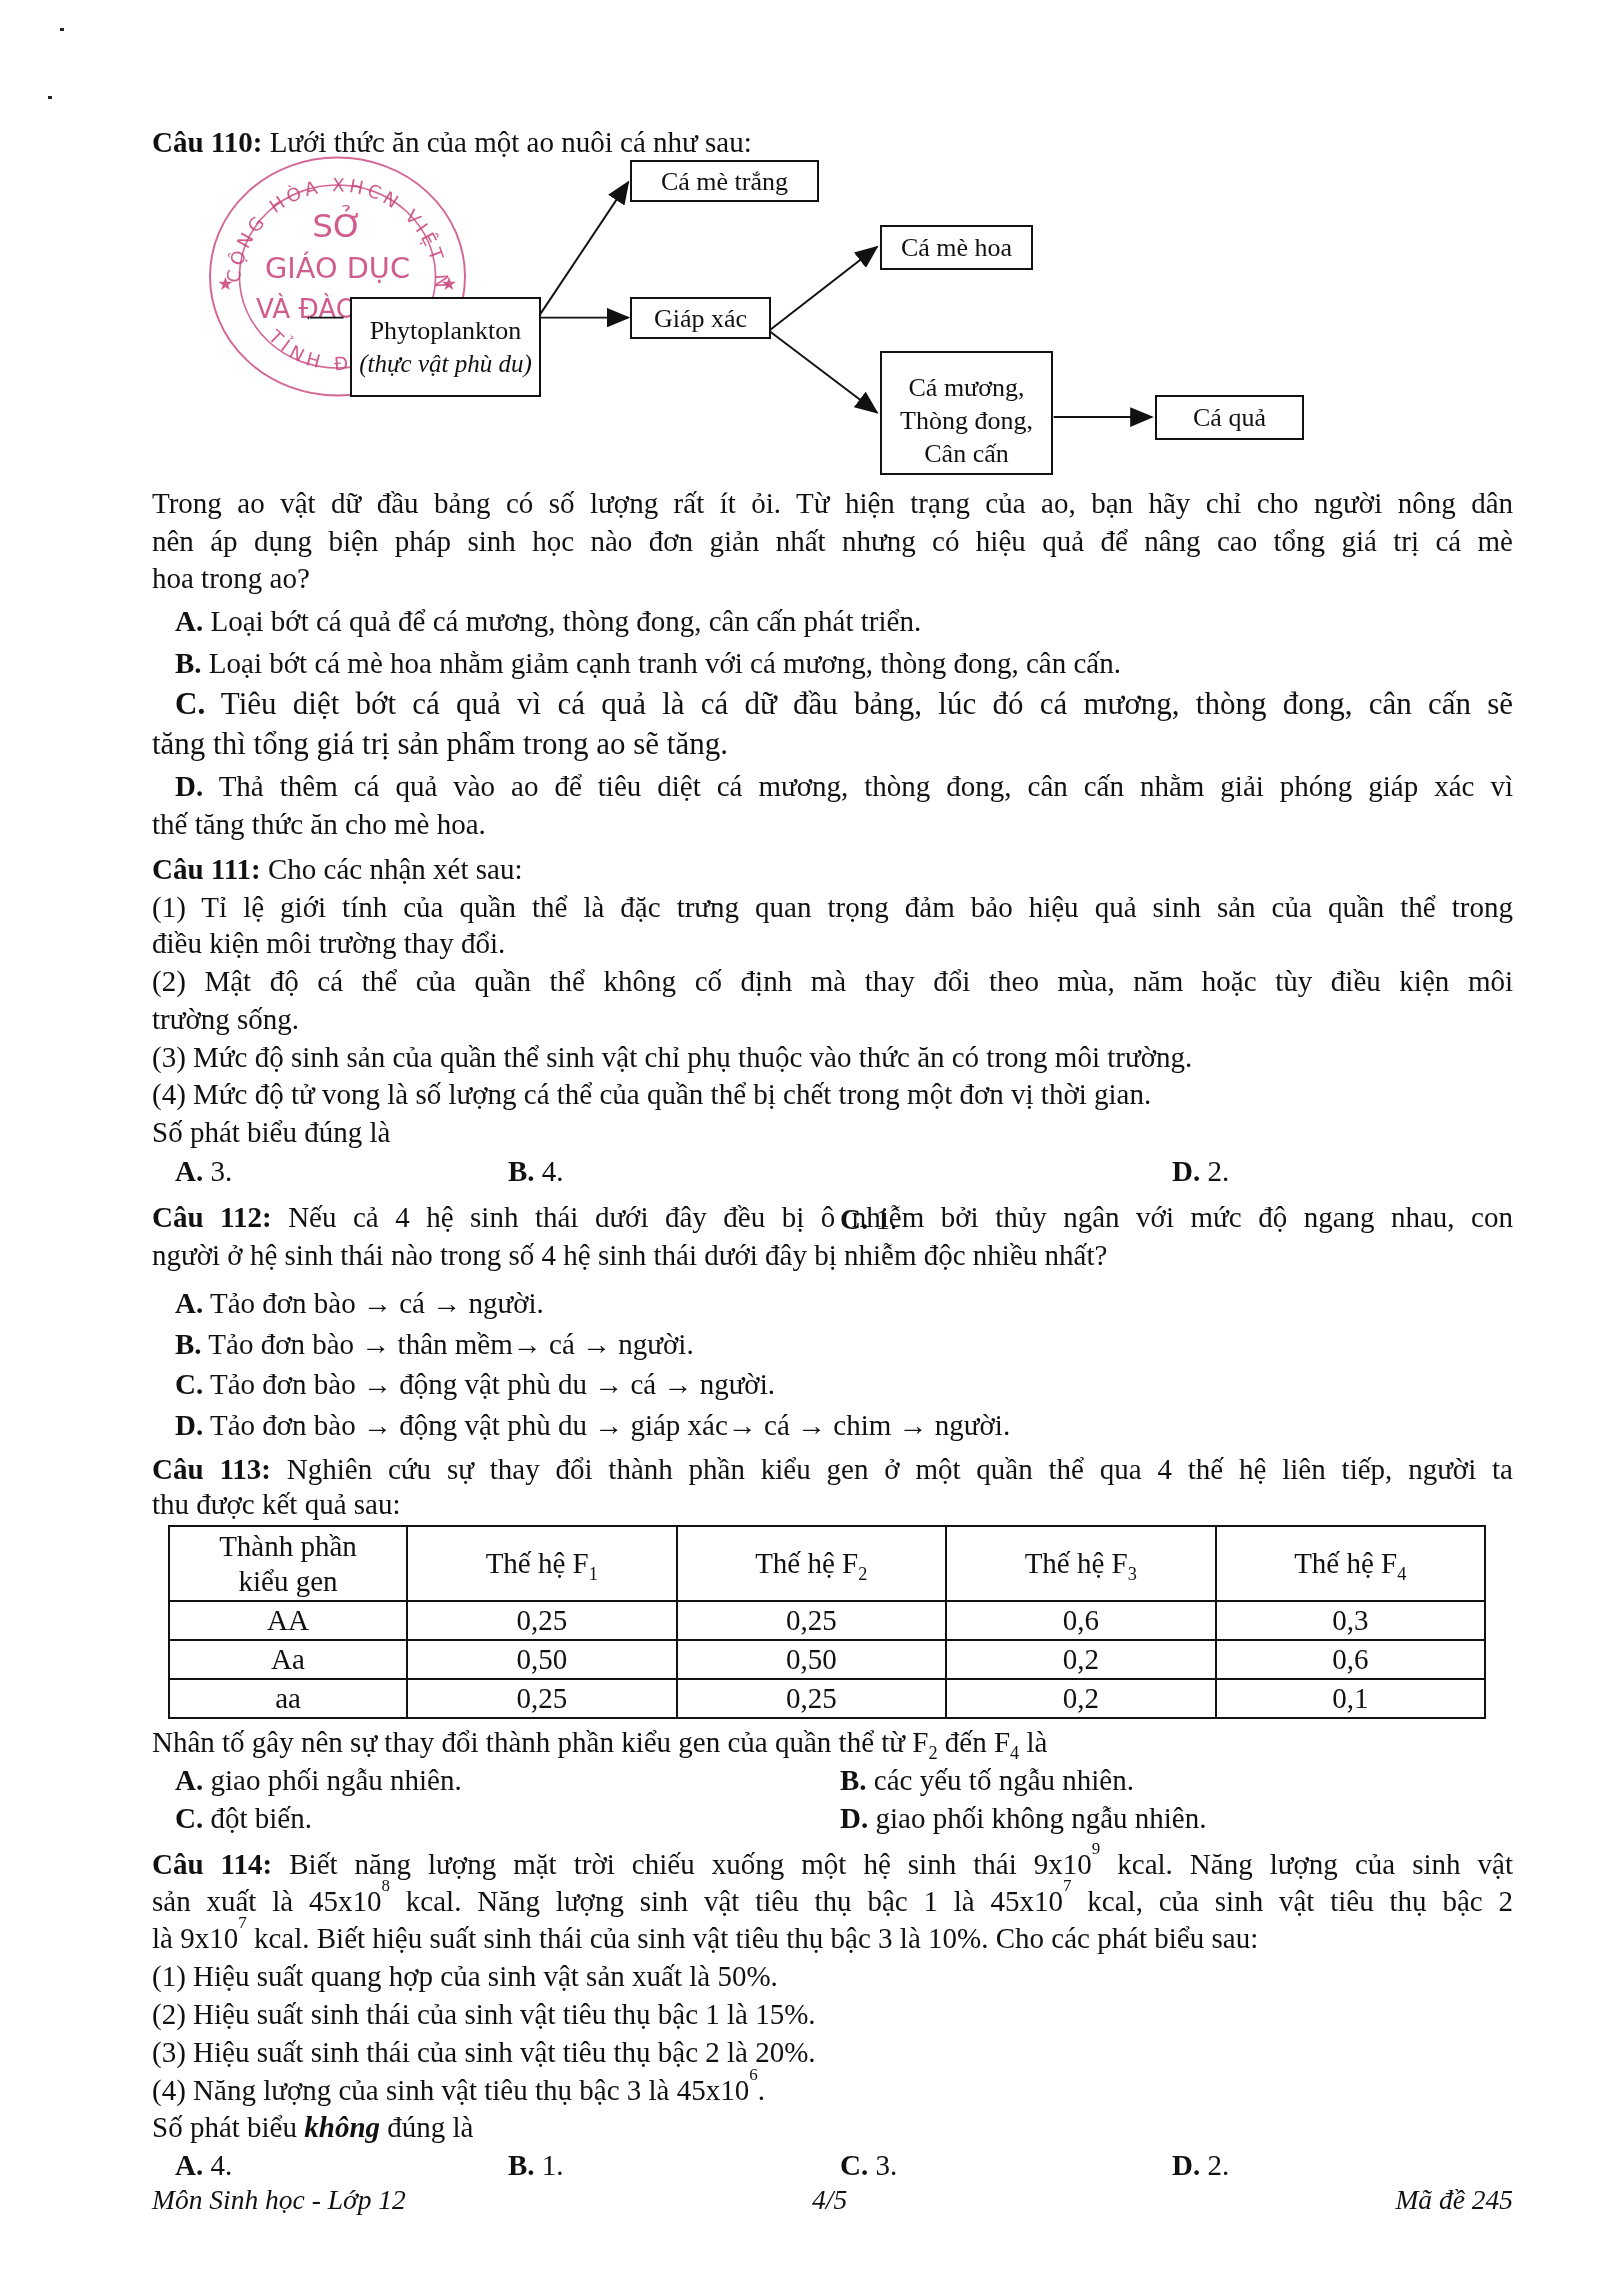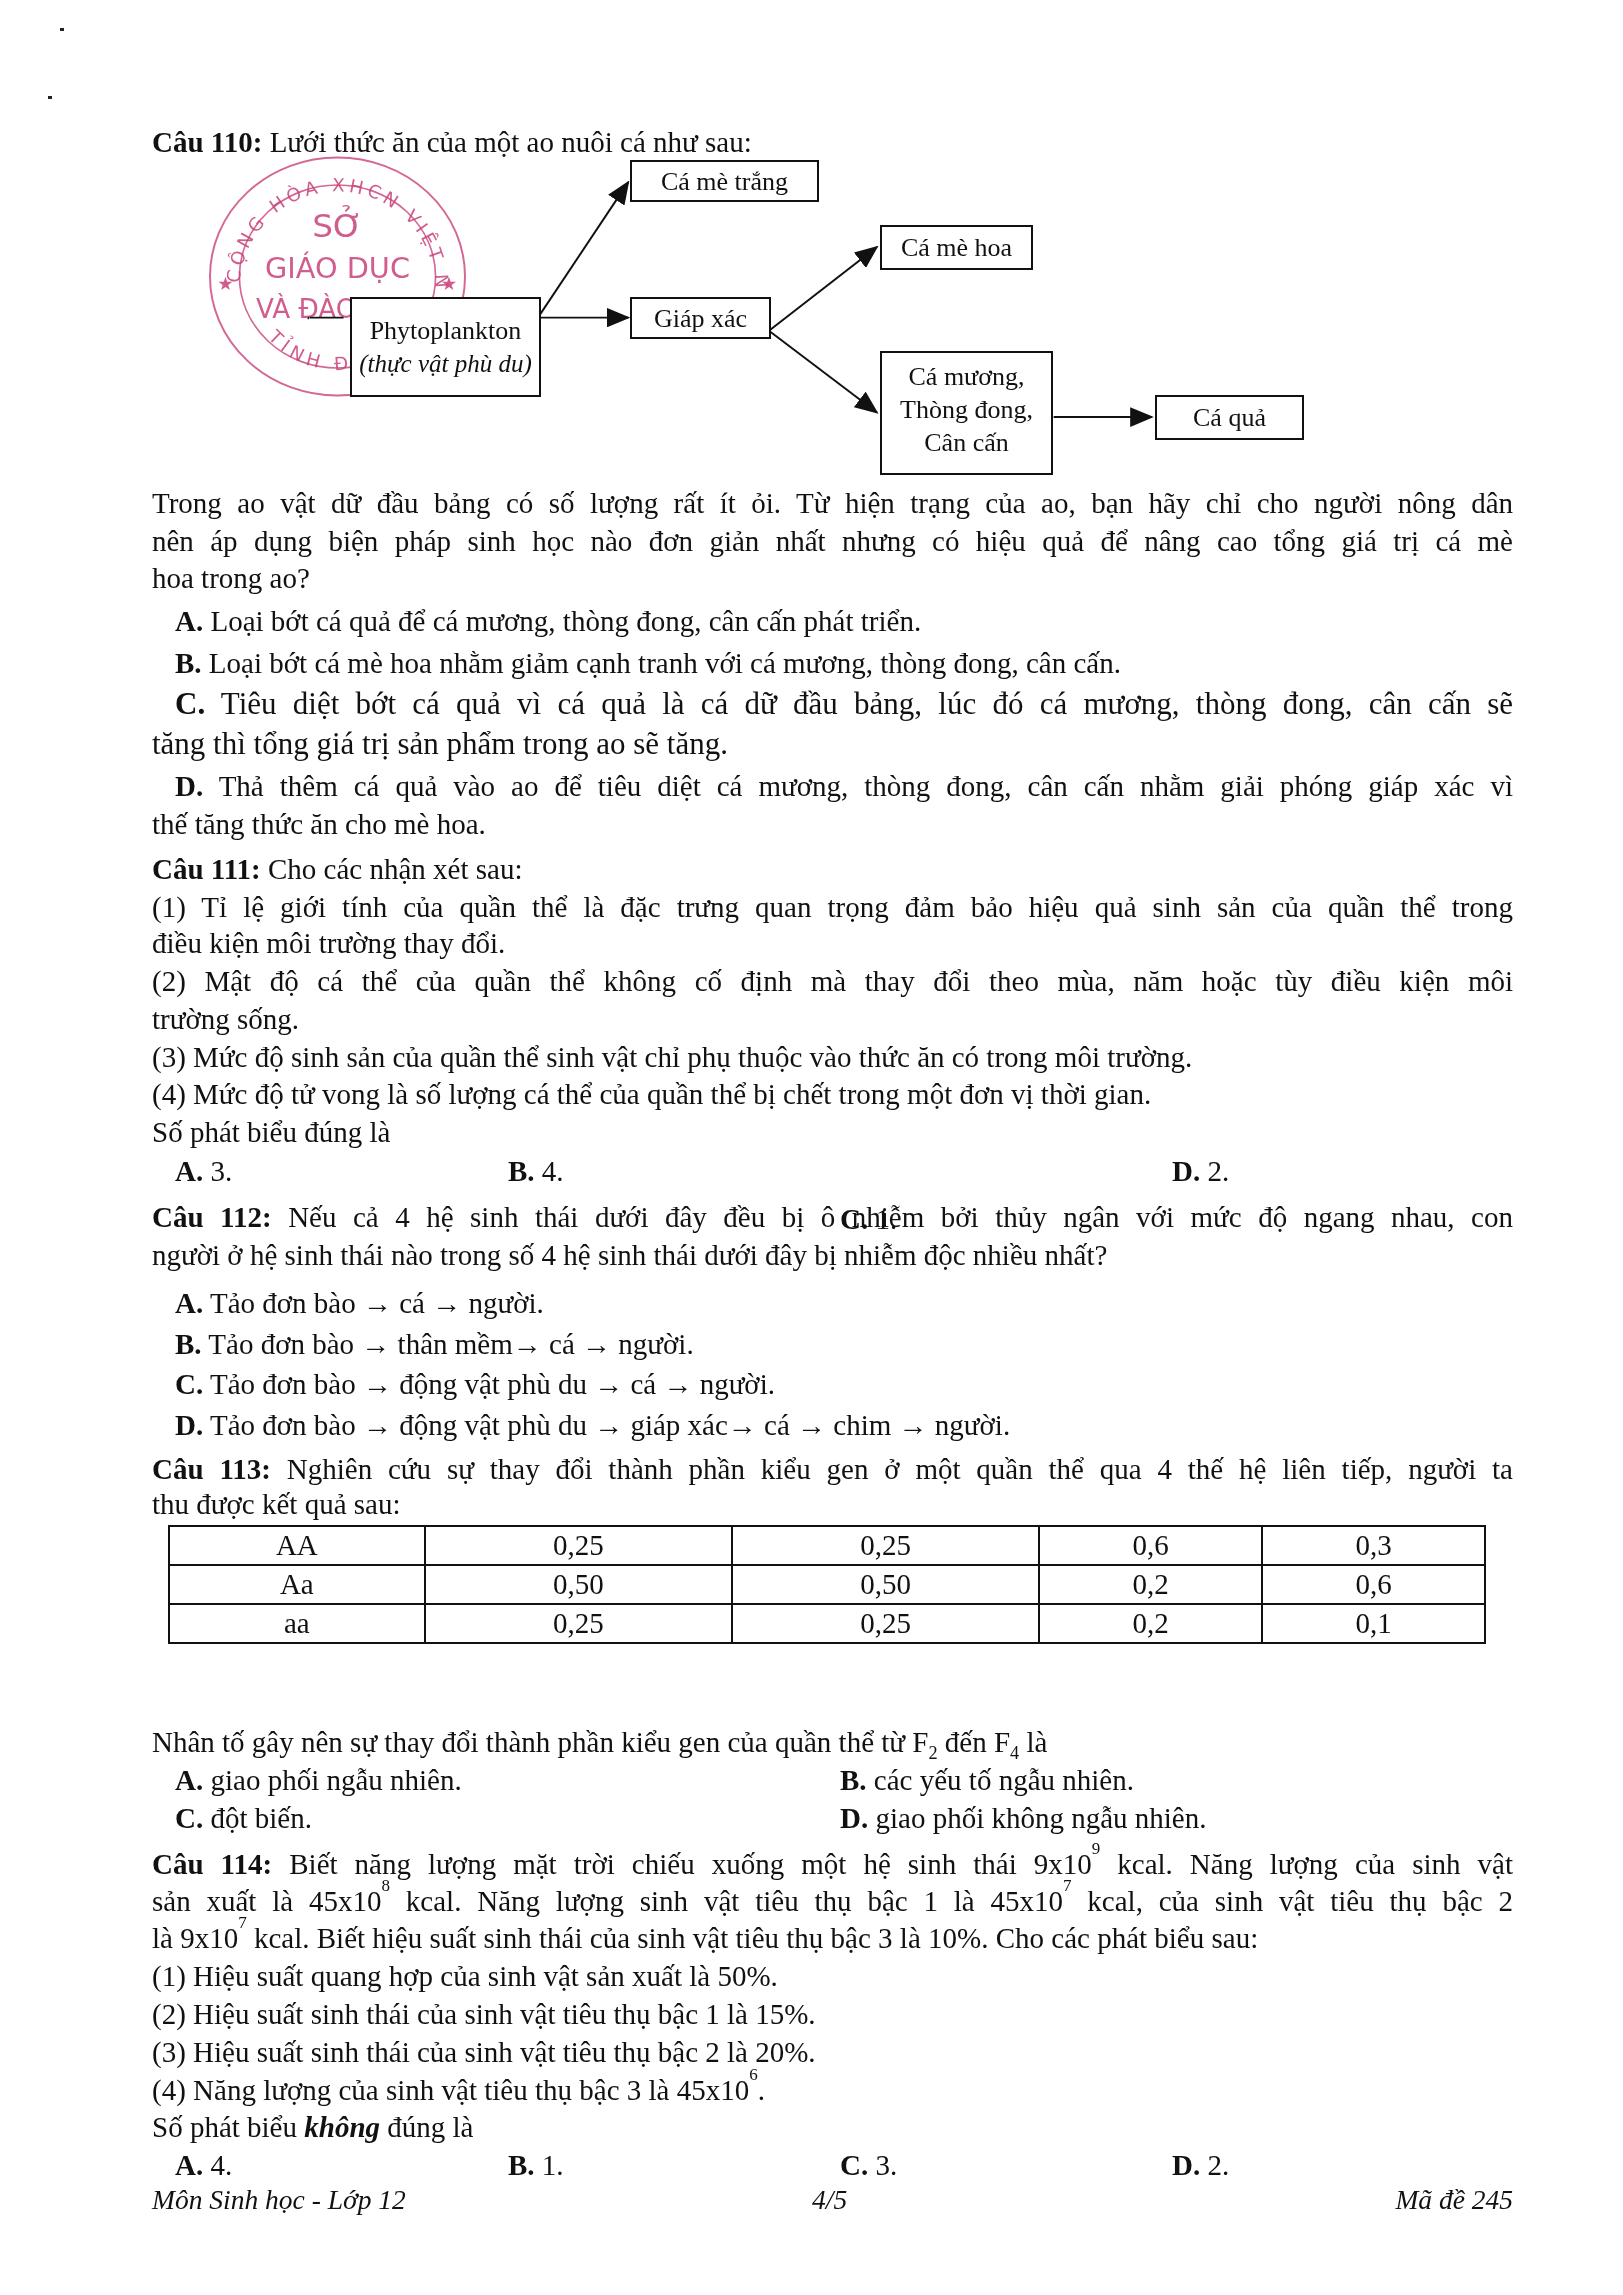--- a/index.html
+++ b/index.html
@@ -142,21 +142,21 @@
 </div>
 <div class="box" style="left:630px;top:160px;width:185px;height:38px;">
   <span>Cá mè trắng</span>
 </div>
 <div class="box" style="left:630px;top:297px;width:137px;height:38px;">
   <span>Giáp xác</span>
 </div>
 <div class="box" style="left:880px;top:225px;width:149px;height:41px;">
   <span>Cá mè hoa</span>
 </div>
-<div class="box" style="left:880px;top:351px;width:173px;height:124px;flex-direction:column;justify-content:flex-start;padding-top:7px;box-sizing:border-box;">
+<div class="box" style="left:880px;top:351px;width:173px;height:124px;flex-direction:column;justify-content:flex-start;padding-top:18px;box-sizing:border-box;">
   <span>Cá mương,</span>
   <span>Thòng đong,</span>
   <span>Cân cấn</span>
 </div>
 <div class="box" style="left:1155px;top:395px;width:145px;height:41px;">
   <span>Cá quả</span>
 </div>
 
 <div class="line justify" style="top:484px;">Trong ao vật dữ đầu bảng có số lượng rất ít ỏi. Từ hiện trạng của ao, bạn hãy chỉ cho người nông dân</div>
 <div class="line justify" style="top:522px;">nên áp dụng biện pháp sinh học nào đơn giản nhất nhưng có hiệu quả để nâng cao tổng giá trị cá mè</div>
@@ -232,20 +232,30 @@
 </div>
 
 <div class="line justify" style="top:1450px;">
   <span class="b">Câu 113:</span>
   <span>Nghiên cứu sự thay đổi thành phần kiểu gen ở một quần thể qua 4 thế hệ liên tiếp, người ta</span>
 </div>
 <div class="line" style="top:1485px;">thu được kết quả sau:</div>
 
 <table class="gt">
   <tbody>
+      <tr class="hdr">
+    <td style="width:236px;line-height:35px;">
+      <span>Thành phần</span><br>
+      <span>kiểu gen</span>
+    </td>
+    <td><span>Thế hệ F</span><sub>1</sub></td>
+    <td><span>Thế hệ F</span><sub>2</sub></td>
+    <td><span>Thế hệ F</span><sub>3</sub></td>
+    <td><span>Thế hệ F</span><sub>4</sub></td>
+  </tr>
   <tr>
     <td>AA</td>
     <td>0,25</td>
     <td>0,25</td>
     <td>0,6</td>
     <td>0,3</td>
   </tr>
   <tr>
     <td>Aa</td>
     <td>0,50</td>

